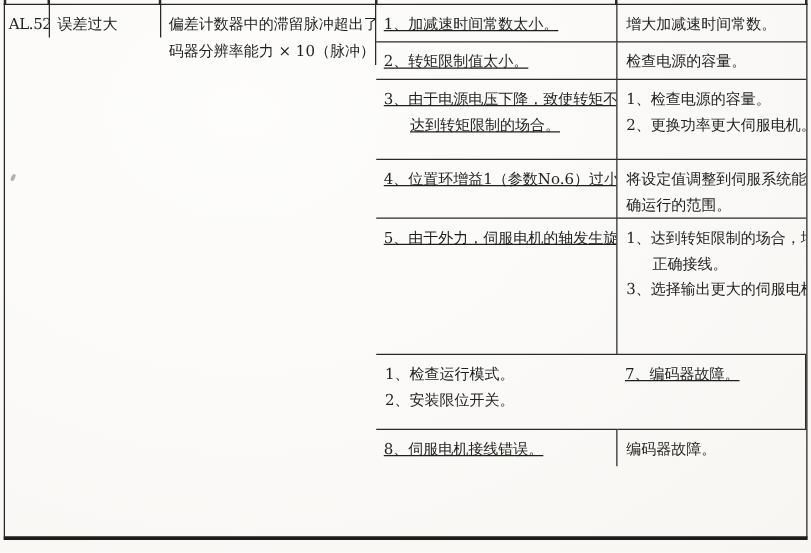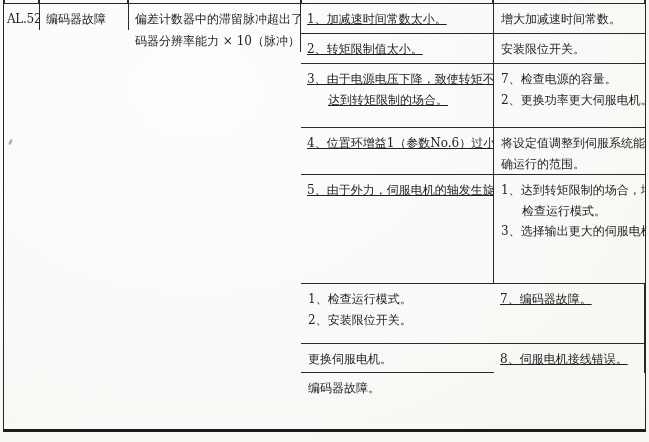--- a/index.html
+++ b/index.html
@@ -105,71 +105,68 @@
 <div class="sliver" style="left:492px"></div>
 <div class="sliver" style="left:644px"></div>
 
 <div class="artifact"></div>
 
 <div class="alarm-table">
   <div class="cell vline col-code">
     <span>AL.52</span>
   </div>
   <div class="cell vline col-name">
-    <span>编码器故障</span>
+    <span>误差过大</span>
   </div>
   <div class="cell vline col-desc">
     <div class="line">偏差计数器中的滞留脉冲超出了编</div>
     <div class="line">码器分辨率能力 × 10（脉冲）。</div>
   </div>
   <div class="sub-grid" id="causes-remedies">
       <div class="cell sub cause">
         <div class="line">1、加减速时间常数太小。</div>
       </div>
       <div class="cell sub remedy">
         <div class="line">增大加减速时间常数。</div>
       </div>
       <div class="cell sub cause">
         <div class="line">2、转矩限制值太小。</div>
       </div>
       <div class="cell sub remedy">
-        <div class="line">安装限位开关。</div>
+        <div class="line">检查电源的容量。</div>
       </div>
       <div class="cell sub cause">
         <div class="line">3、由于电源电压下降，致使转矩不足，</div>
         <div class="line cont">达到转矩限制的场合。</div>
       </div>
       <div class="cell sub remedy">
-        <div class="line">7、检查电源的容量。</div>
+        <div class="line">1、检查电源的容量。</div>
         <div class="line">2、更换功率更大伺服电机。</div>
       </div>
       <div class="cell sub cause">
         <div class="line">4、位置环增益1（参数No.6）过小。</div>
       </div>
       <div class="cell sub remedy">
         <div class="line">将设定值调整到伺服系统能正</div>
         <div class="line">确运行的范围。</div>
       </div>
       <div class="cell sub cause">
         <div class="line">5、由于外力，伺服电机的轴发生旋转。</div>
       </div>
       <div class="cell sub remedy">
         <div class="line">1、达到转矩限制的场合，增大</div>
-        <div class="line cont">检查运行模式。</div>
+        <div class="line cont">正确接线。</div>
         <div class="line">3、选择输出更大的伺服电机</div>
       </div>
       <div class="cell sub remedy">
         <div class="line">1、检查运行模式。</div>
         <div class="line">2、安装限位开关。</div>
       </div>
       <div class="cell sub cause">
         <div class="line">7、编码器故障。</div>
-      </div>
-      <div class="cell sub remedy">
-        <div class="line">更换伺服电机。</div>
       </div>
       <div class="cell sub cause last">
         <div class="line">8、伺服电机接线错误。</div>
         <div class="line cont">伺服放大器的输出U.V.W和伺服电机</div>
         <div class="line cont">的输入 U.V.W 相位没有接对。</div>
       </div>
       <div class="cell sub remedy last">
         <div class="line">编码器故障。</div>
       </div>
     </div>

